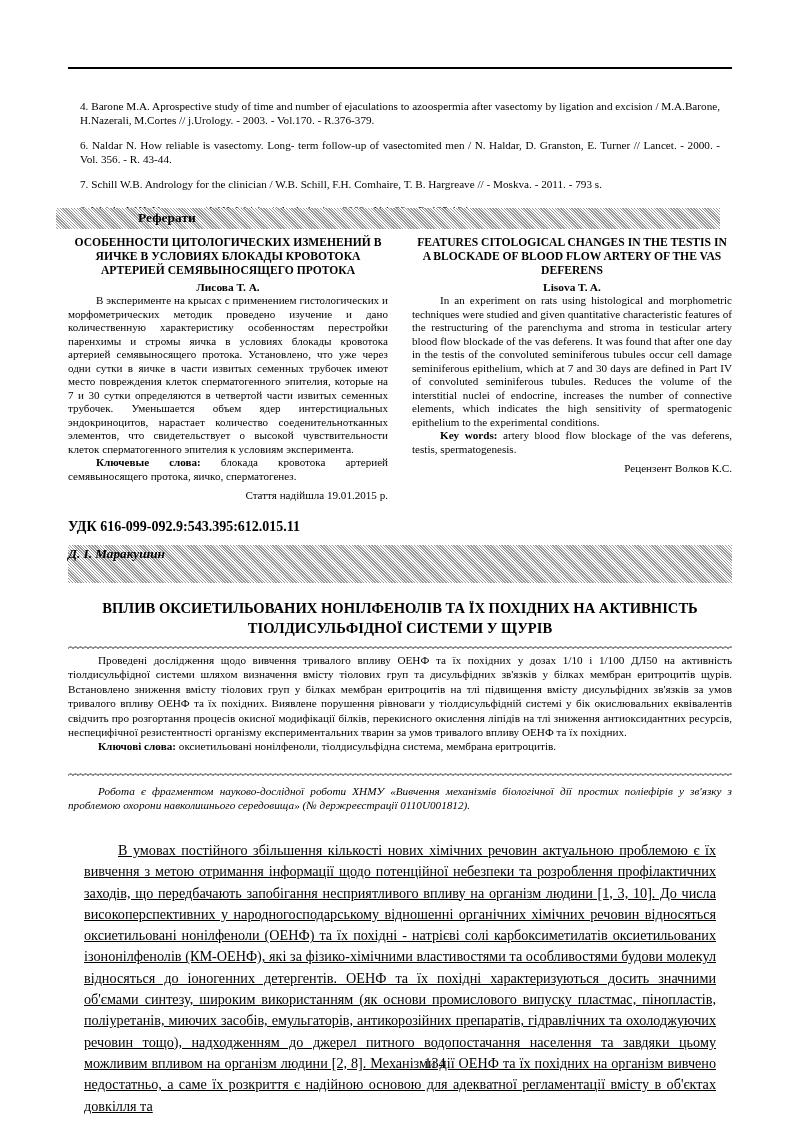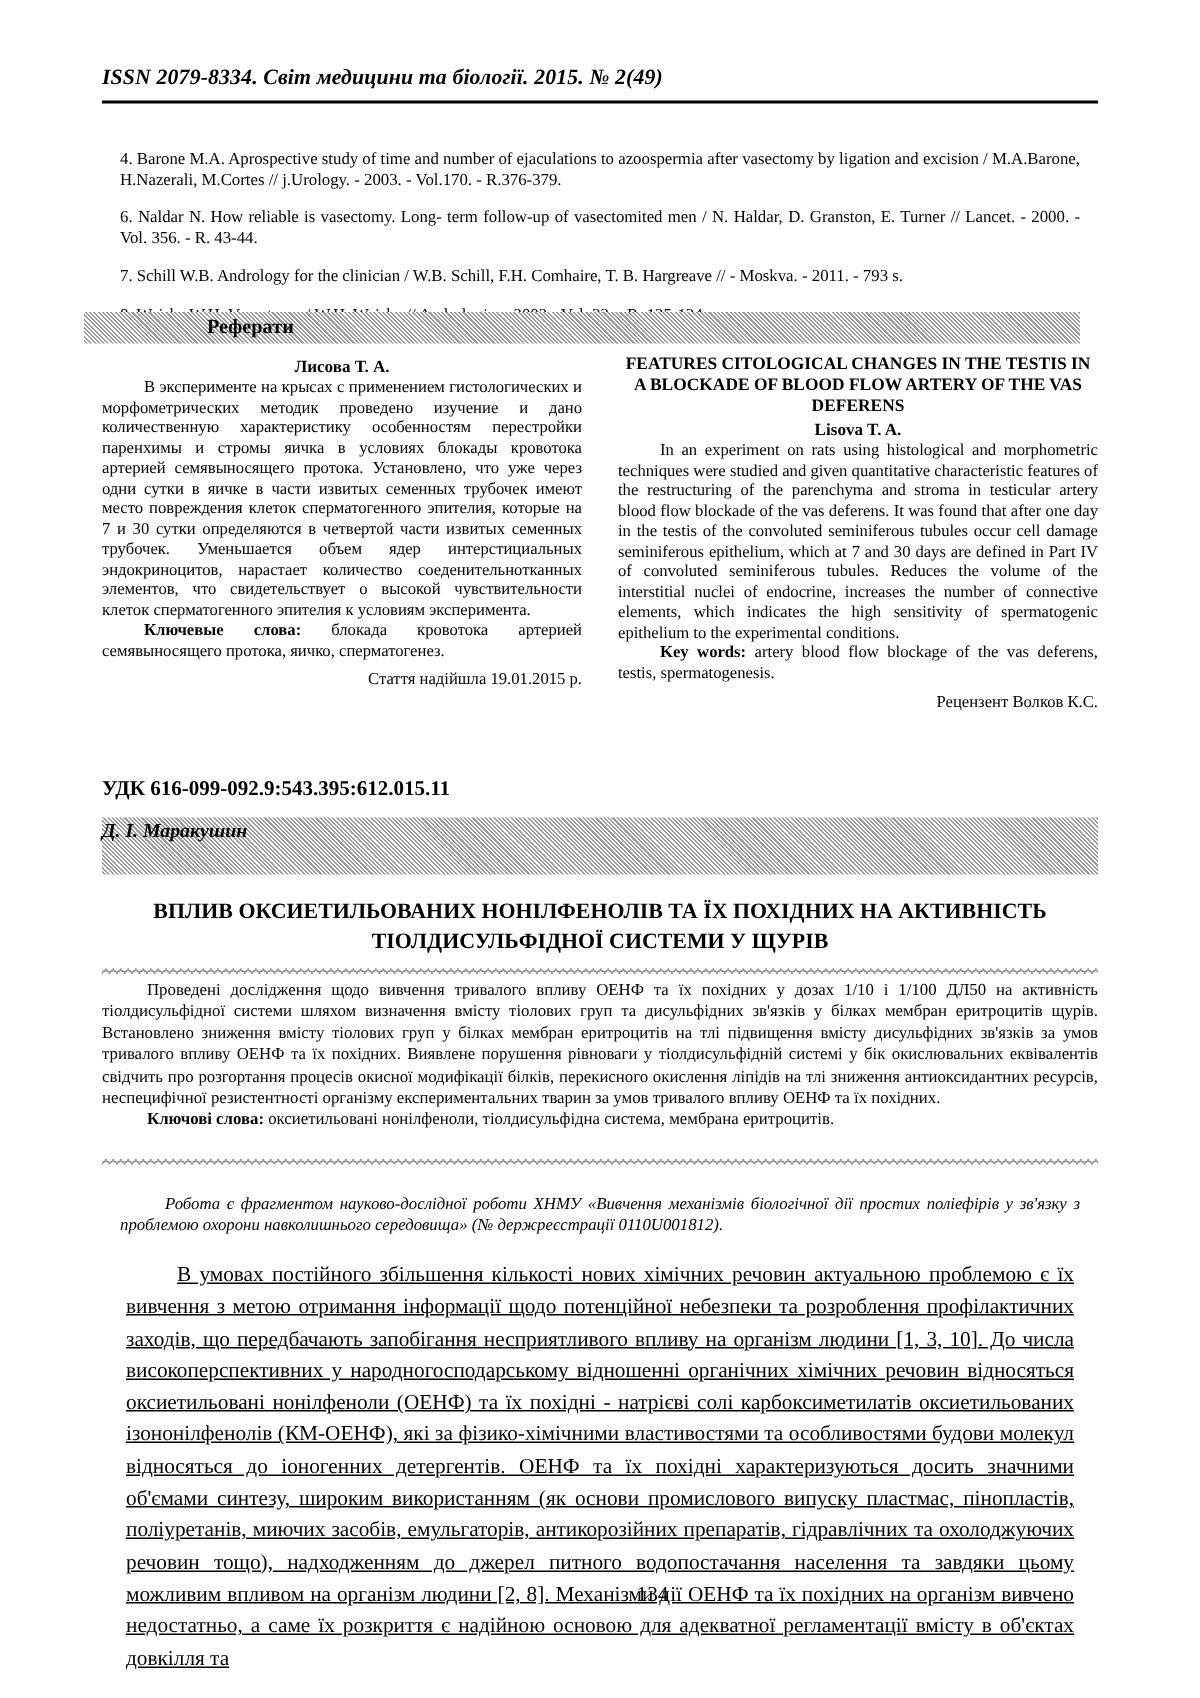--- a/index.html
+++ b/index.html
@@ -110,56 +110,56 @@
   }
   .ua-abs p { margin:0; text-indent:30px; }
   .ua-abs b { font-weight:bold; }
 
   
   .fund {
     position:absolute; left:68px; top:784px; width:664px;
     font-style:italic; font-size:11.2px; line-height:14.4px;
     text-align:justify;
   }
-  .fund p { margin:12px; text-indent:30px; }
+  .fund p { margin:0; text-indent:30px; }
 
   
   .body-text {
     position:absolute; left:68px; top:824px; width:664px;
     font-size:14.2px; line-height:21.3px; text-align:justify;
   }
   .body-text p { margin:16px; text-indent:34px;text-decoration:underline; }
 
   
   .pageno {
     position:absolute; left:0; top:1055px; width:800px;
     text-align:center; font-size:14.2px;padding-left:35px;
   }
 </style>
 </head>
 <body>
 
 <div class="page">
 
-  <div class="runhead">ISSN 2079-8334. Світ медицини та біології. 2015. № 2(49)</div>
   <div class="runrule"></div>
 
   <div class="refs">
     <p>4. Barone M.A. Aprospective study of time and number of ejaculations to azoospermia after vasectomy by ligation and excision / M.A.Barone, H.Nazerali, M.Cortes // j.Urology. - 2003. - Vol.170. - R.376-379.</p>
     <p>6. Naldar N. How reliable is vasectomy. Long- term follow-up of vasectomited men / N. Haldar, D. Granston, E. Turner // Lancet. - 2000. - Vol. 356. - R. 43-44.</p>
     <p>7. Schill W.B. Andrology for the clinician / W.B. Schill, F.H. Comhaire, T. B. Hargreave // - Moskva. - 2011. - 793 s.</p>
     <p>8. Weiske W.H. Vasectomy / W.H. Weiske // Andrologia. - 2002.- Vol. 33. - R. 125-134.</p>
   </div>
 
   <div class="band-refs hatch">
     <span class="band-label">Реферати</span>
   </div>
 
   <div class="abs-cols">
     <div class="abs-col">
+      <div class="abs-title">ОСОБЕННОСТИ ЦИТОЛОГИЧЕСКИХ ИЗМЕНЕНИЙ В ЯИЧКЕ В УСЛОВИЯХ БЛОКАДЫ КРОВОТОКА АРТЕРИЕЙ СЕМЯВЫНОСЯЩЕГО ПРОТОКА</div>
       <div class="abs-author">Лисова Т. А.</div>
       <p class="abs-body">В эксперименте на крысах с применением гистологических и морфометрических методик проведено изучение и дано количественную характеристику особенностям перестройки паренхимы и стромы яичка в условиях блокады кровотока артерией семявыносящего протока. Установлено, что уже через одни сутки в яичке в части извитых семенных трубочек имеют место повреждения клеток сперматогенного эпителия, которые на 7 и 30 сутки определяются в четвертой части извитых семенных трубочек. Уменьшается объем ядер интерстициальных эндокриноцитов, нарастает количество соеденительнотканных элементов, что свидетельствует о высокой чувствительности клеток сперматогенного эпителия к условиям эксперимента.</p>
       <p class="abs-kw"><b>Ключевые слова:</b> <span>блокада кровотока артерией семявыносящего протока, яичко, сперматогенез.</span></p>
       <p class="abs-note">Стаття надійшла 19.01.2015 р.</p>
     </div>
     <div class="abs-col">
       <div class="abs-title">FEATURES CITOLOGICAL CHANGES IN THE TESTIS IN A BLOCKADE OF BLOOD FLOW ARTERY OF THE VAS DEFERENS</div>
       <div class="abs-author">Lisova T. A.</div>
       <p class="abs-body">In an experiment on rats using histological and morphometric techniques were studied and given quantitative characteristic features of the restructuring of the parenchyma and stroma in testicular artery blood flow blockade of the vas deferens. It was found that after one day in the testis of the convoluted seminiferous tubules occur cell damage seminiferous epithelium, which at 7 and 30 days are defined in Part IV of convoluted seminiferous tubules. Reduces the volume of the interstitial nuclei of endocrine, increases the number of connective elements, which indicates the high sensitivity of spermatogenic epithelium to the experimental conditions.</p>
       <p class="abs-kw"><b>Key words:</b> <span>artery blood flow blockage of the vas deferens, testis, spermatogenesis.</span></p>

